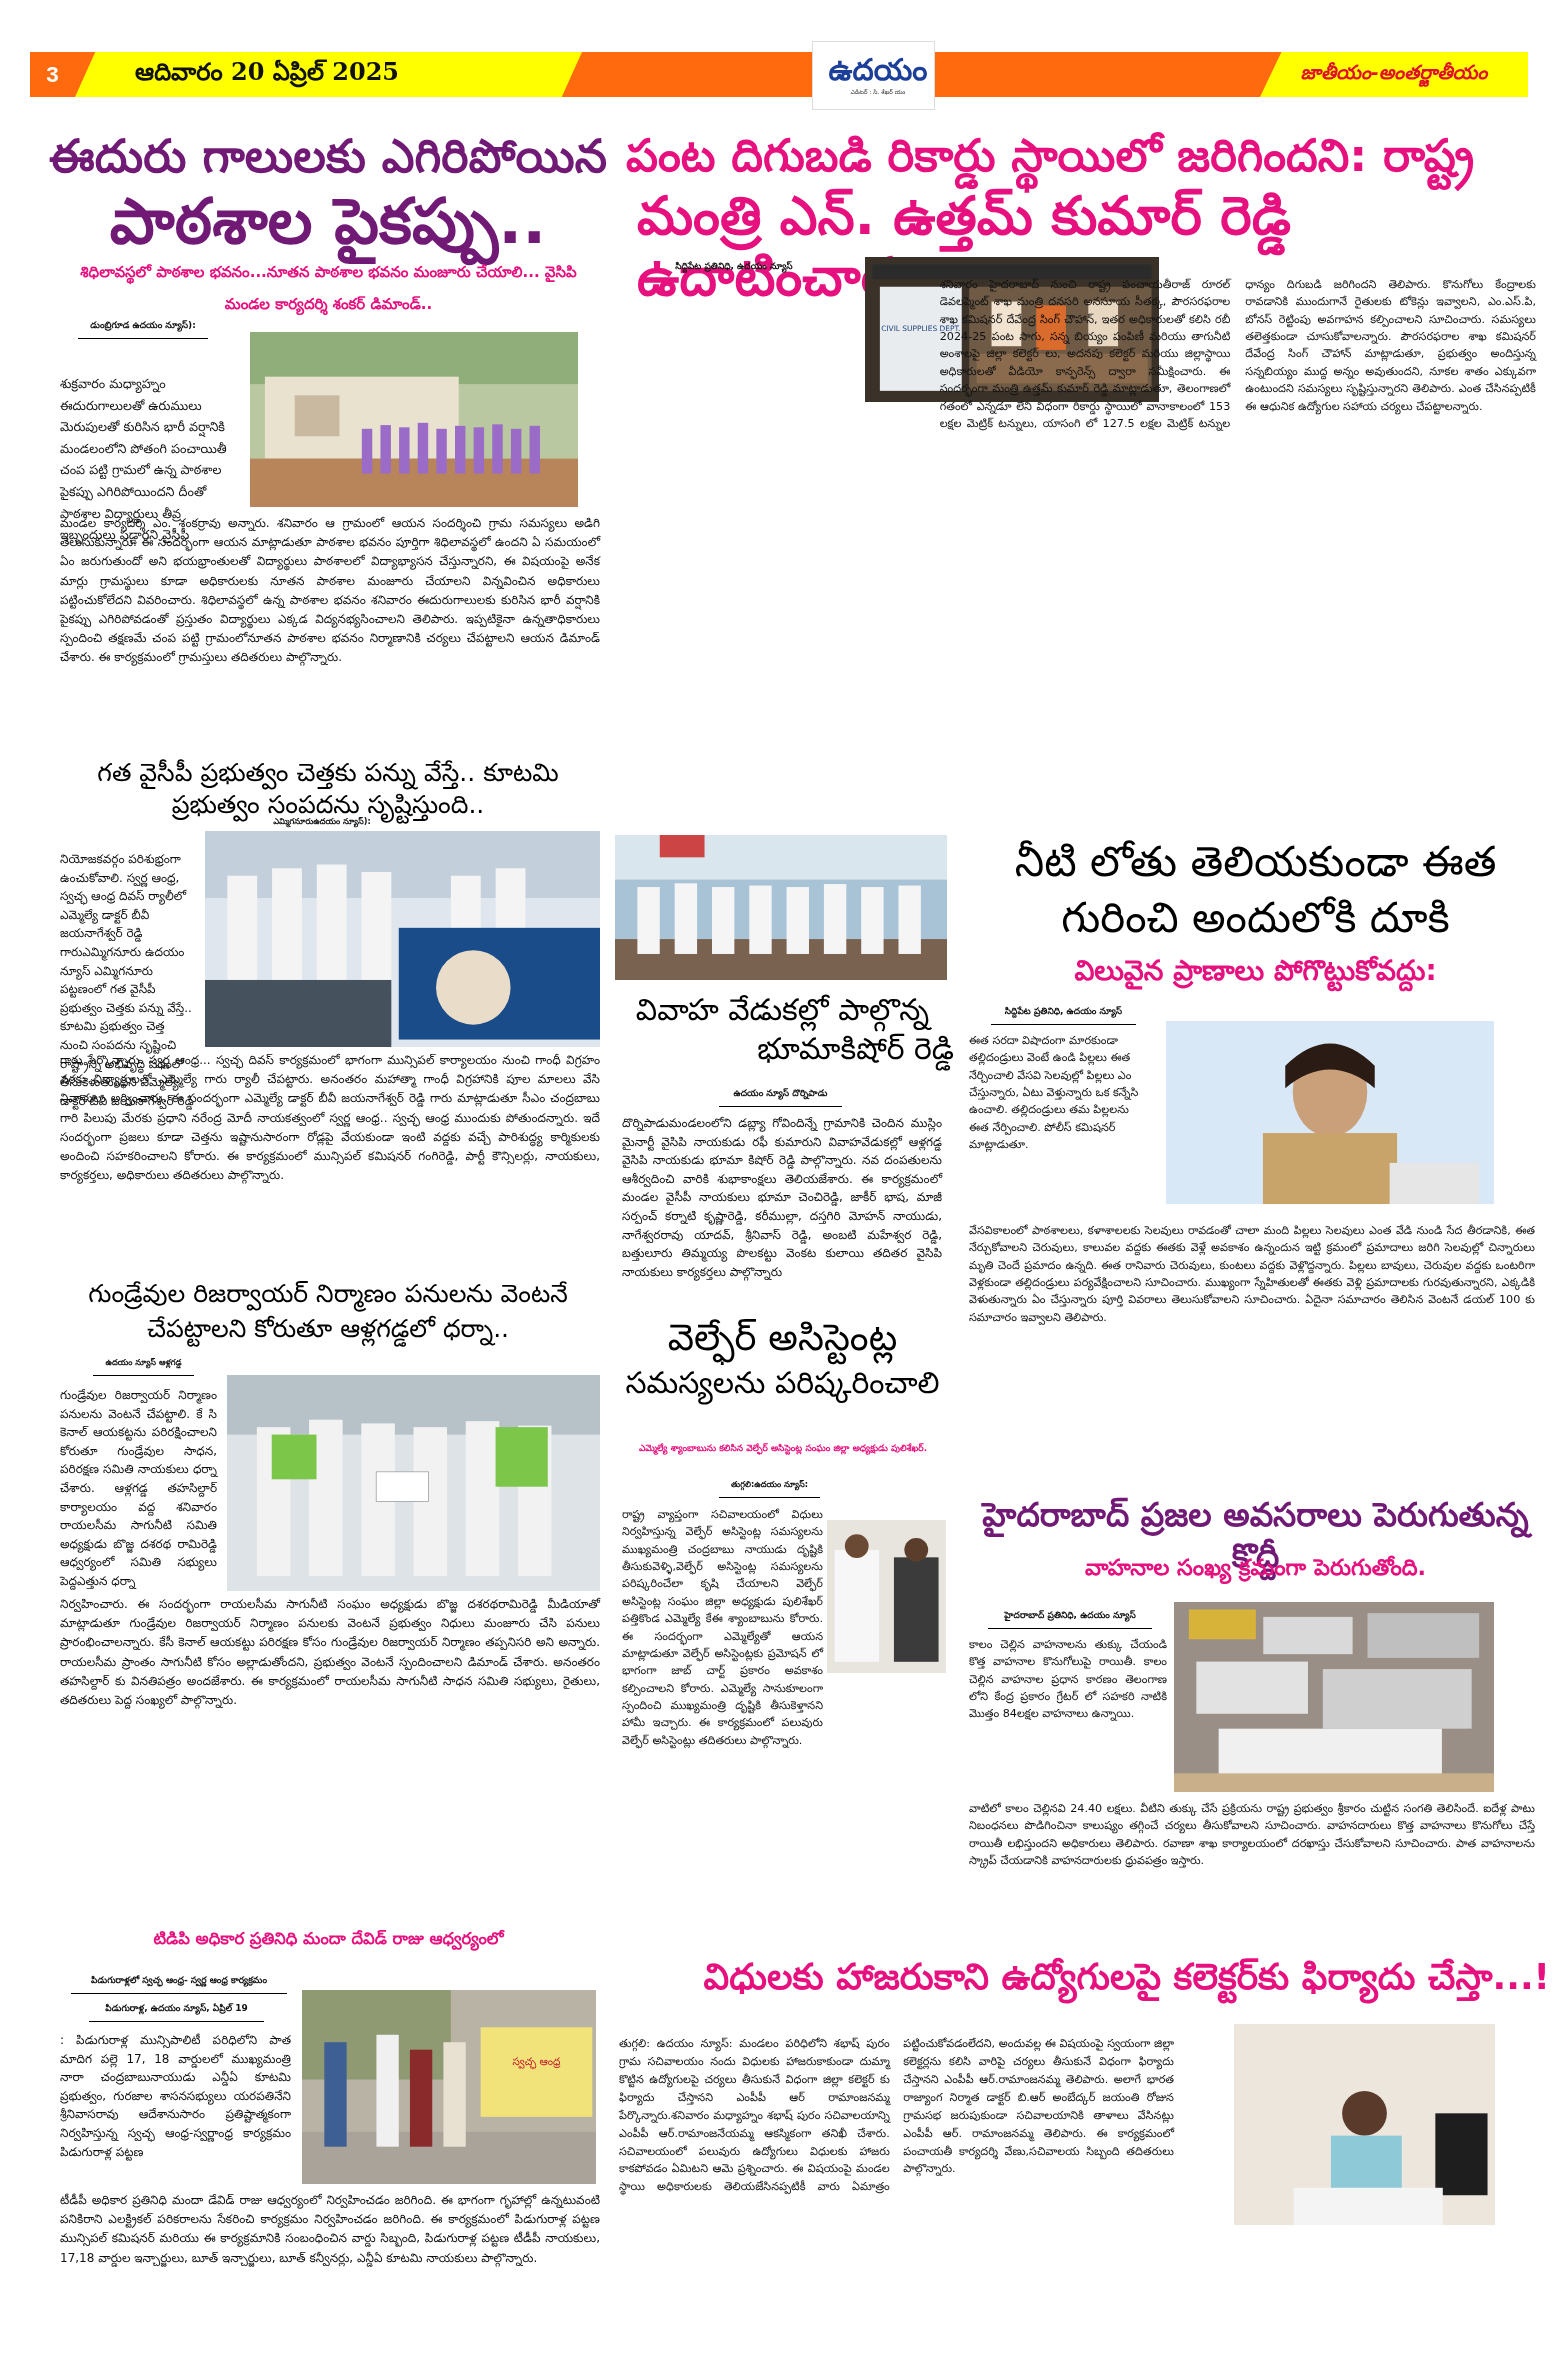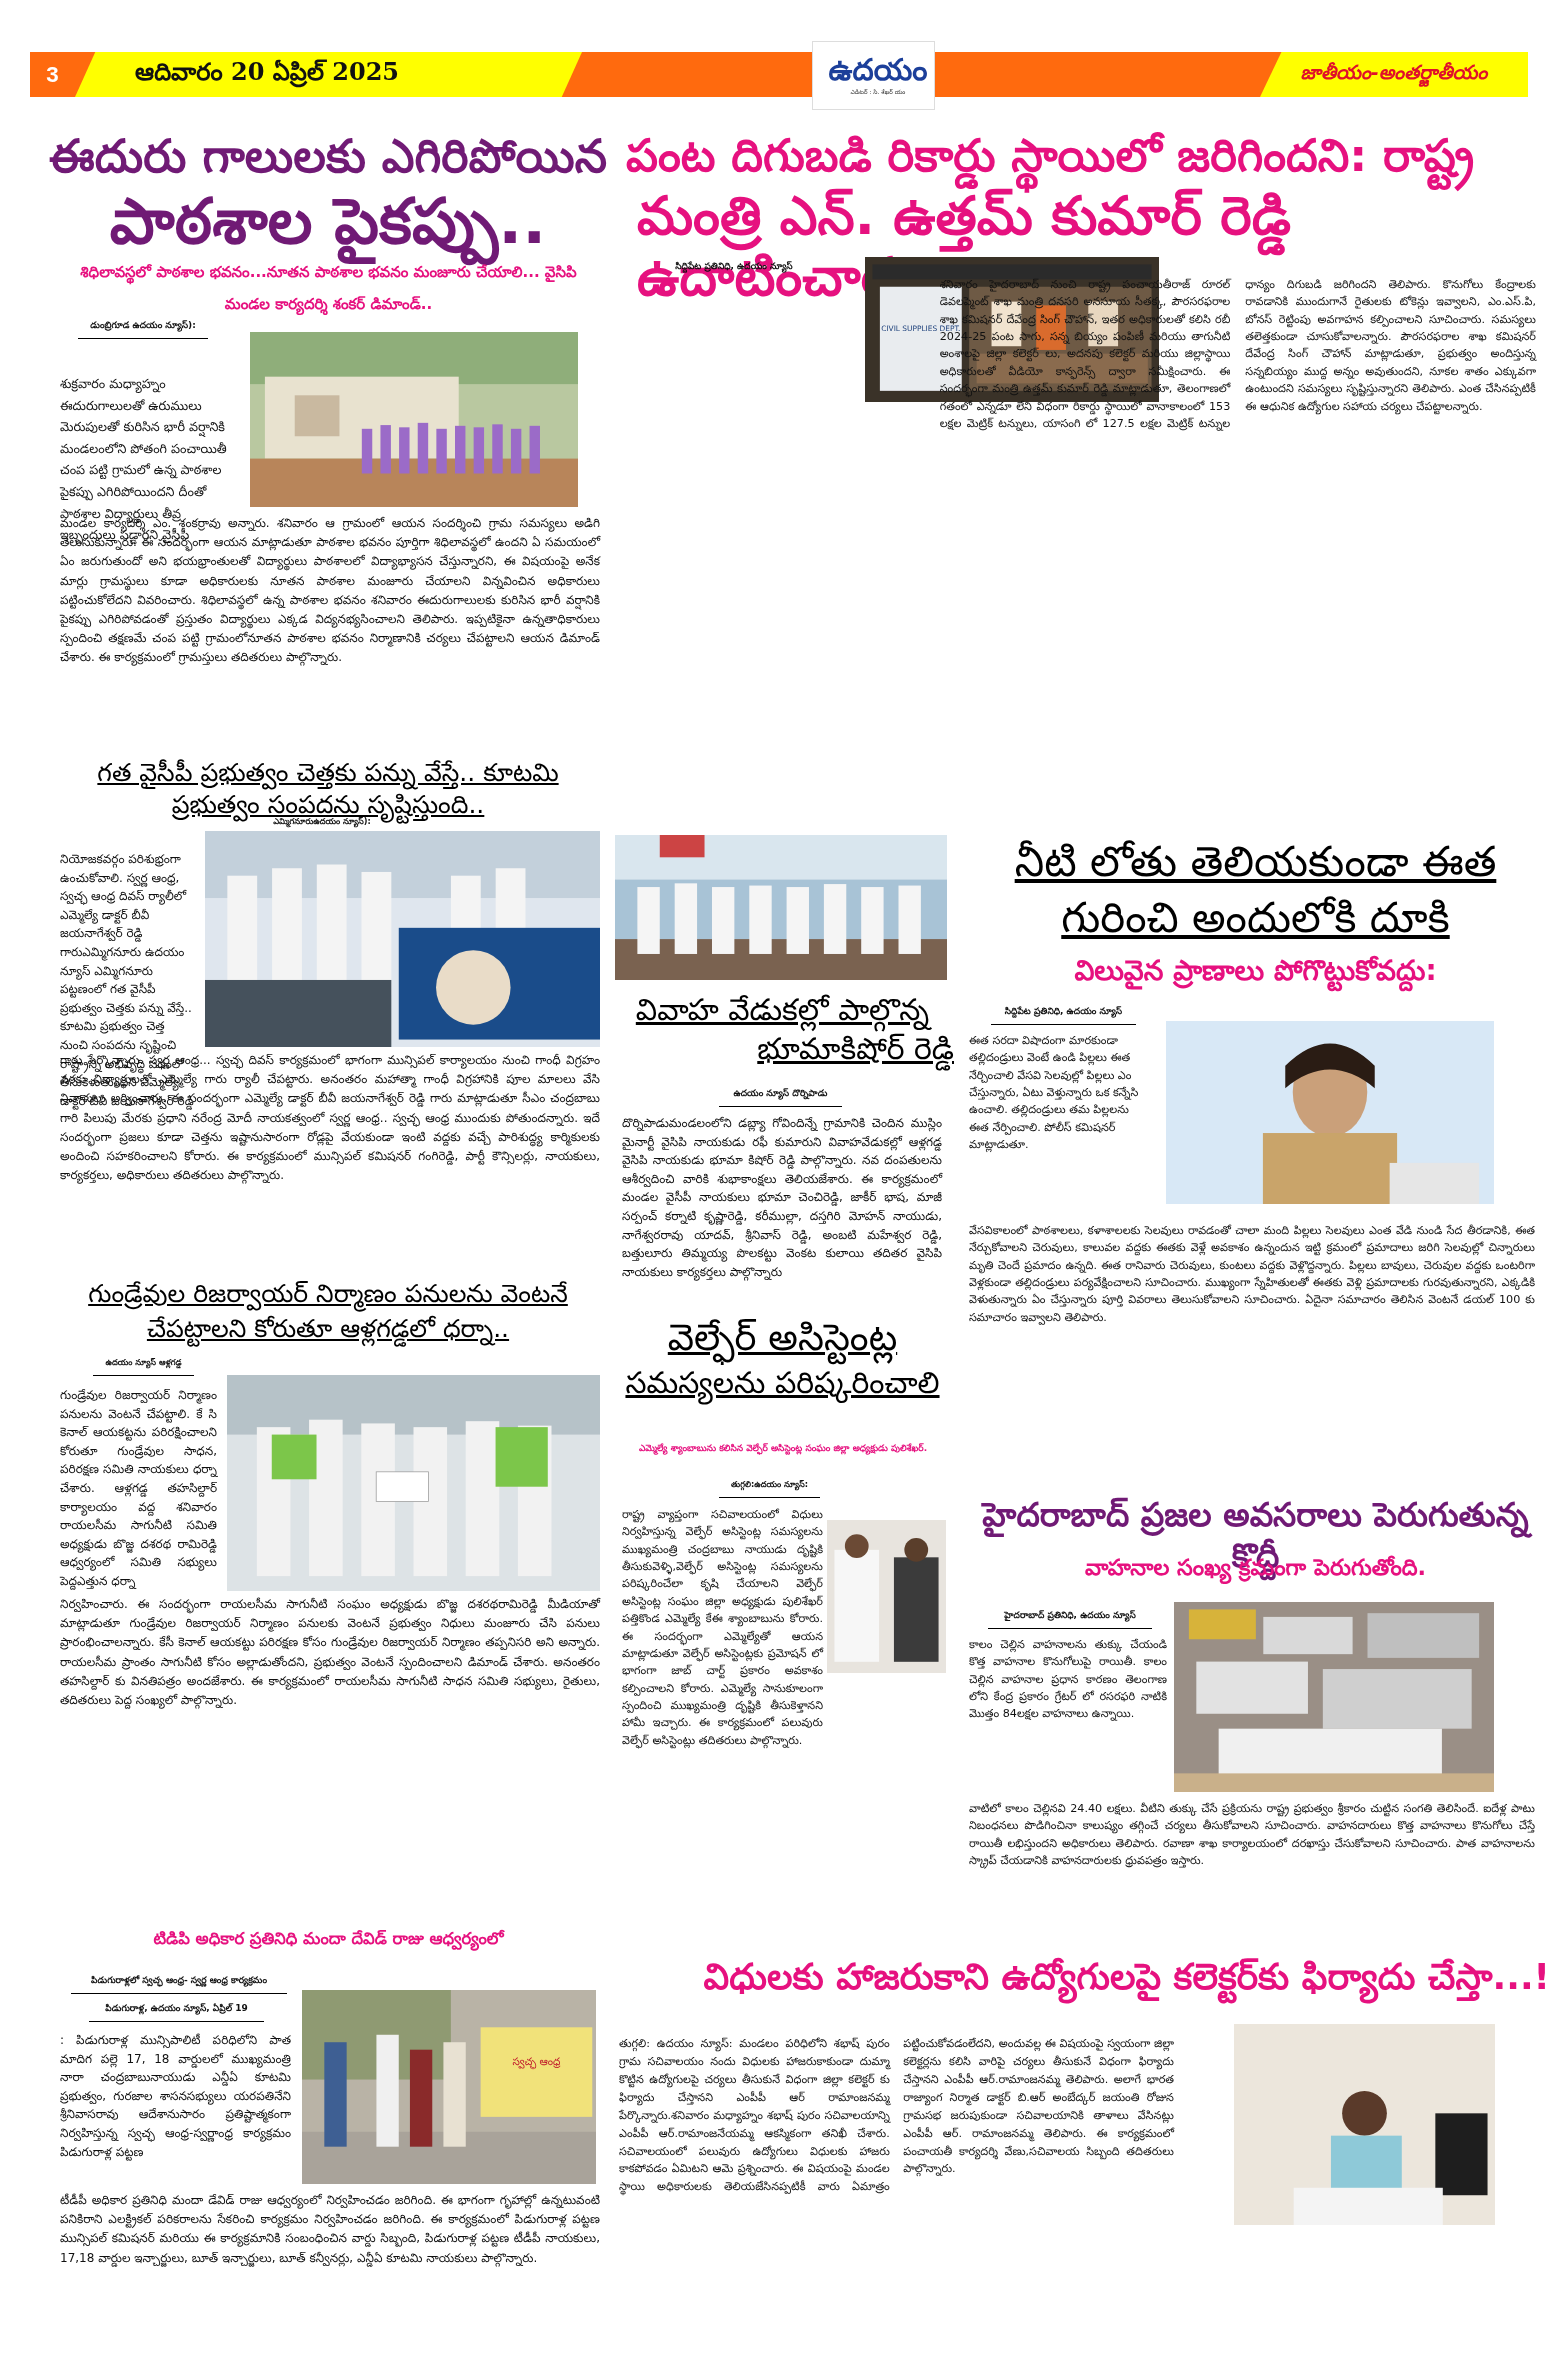--- a/index.html
+++ b/index.html
@@ -8,21 +8,21 @@
   
   .band{position:absolute;top:52px;left:30px;width:1498px;height:45px;background:#ff6a0e;}
   .pg-no{position:absolute;top:52px;left:30px;width:45px;height:45px;color:#fff;font:bold 22.4px "Liberation Sans",sans-serif;display:flex;align-items:center;justify-content:center;}
   .date-strip{position:absolute;top:52px;left:75px;width:507px;height:45px;background:#ffff00;clip-path:polygon(4% 0,100% 0,96% 100%,0 100%);display:flex;align-items:center;padding-left:60px;box-sizing:border-box;font:bold 24px "DejaVu Serif",serif;color:#111;}
   .logo{position:absolute;top:41px;left:812px;width:112px;height:67px;background:#fff;border:0.7px solid #ddd;display:flex;flex-direction:column;align-items:center;justify-content:center;padding-left:9px;}
   .logo .lg{font:bold 30px "DejaVu Sans",sans-serif;color:#1c3f9a;line-height:1;}
   .logo .sub{font-size:6px;color:#333;margin-top:3px;}
   .section-strip{position:absolute;top:52px;left:1260px;width:268px;height:45px;background:#ffff00;clip-path:polygon(8% 0,100% 0,100% 100%,0 100%);display:flex;align-items:center;justify-content:center;font:italic bold 19.4px "DejaVu Sans",sans-serif;color:#e0102a;}
   
   .hl-black{font-family:"DejaVu Sans",sans-serif;font-weight:bold;color:#701a75;text-align:center;line-height:1.15;}
-  .hl-thin{font-family:"DejaVu Sans",sans-serif;font-weight:normal;color:#000;text-align:center;line-height:1.25;text-decoration:underline;}
+  .hl-thin{font-family:"DejaVu Sans",sans-serif;font-weight:normal;color:#000;text-align:center;line-height:1.25;}
   .hl-pink{font-family:"DejaVu Sans",sans-serif;font-weight:bold;color:#e6117f;text-align:center;line-height:1.3;}
   .byline{font-family:"DejaVu Sans",sans-serif;font-weight:bold;font-size:10.4px;text-align:center;padding-bottom:6px;border-bottom:1.5px solid #000;}
   .body{font-family:"DejaVu Sans",sans-serif;font-size:12.7px;line-height:1.55;text-align:justify;color:#111;}
   .body p{margin:0;}
   .photo{position:absolute;overflow:hidden;}
   .photo svg{width:100%;height:100%;display:block;}
 </style>
 </head>
 <body>
 
@@ -181,21 +181,21 @@
     <path d="M160 60 Q220 0 280 60 L280 90 Q220 40 160 90 Z" fill="#2a1c14"></path>
     <rect x="130" y="150" width="180" height="95" fill="#c9a46a"></rect>
     <rect x="300" y="190" width="120" height="55" fill="#e6e6e6"></rect>
   </svg>
 </div>
 <div class="abs body" style="left:969px;top:1222px;width:566px;font-size:11.2px;line-height:1.55;">వేసవికాలంలో పాఠశాలలు, కళాశాలలకు సెలవులు రావడంతో చాలా మంది పిల్లలు సెలవులు ఎంత వేడి నుండి సేద తీరడానికి, ఈత నేర్చుకోవాలని చెరువులు, కాలువల వద్దకు ఈతకు వెళ్లే అవకాశం ఉన్నందున ఇట్టి క్రమంలో ప్రమాదాలు జరిగి సెలవుల్లో చిన్నారులు మృతి చెందే ప్రమాదం ఉన్నది. ఈత రానివారు చెరువులు, కుంటలు వద్దకు వెళ్లొద్దన్నారు. పిల్లలు బావులు, చెరువుల వద్దకు ఒంటరిగా వెళ్లకుండా తల్లిదండ్రులు పర్యవేక్షించాలని సూచించారు. ముఖ్యంగా స్నేహితులతో ఈతకు వెళ్లి ప్రమాదాలకు గురవుతున్నారని, ఎక్కడికి వెళుతున్నారు ఏం చేస్తున్నారు పూర్తి వివరాలు తెలుసుకోవాలని సూచించారు. ఏదైనా సమాచారం తెలిసిన వెంటనే డయల్ 100 కు సమాచారం ఇవ్వాలని తెలిపారు.</div>
 
 <div class="abs hl-black" style="left:961px;top:1494px;width:589px;font-size:33px;line-height:1.25;">హైదరాబాద్  ప్రజల అవసరాలు పెరుగుతున్న కొద్దీ</div>
 <div class="abs hl-pink" style="left:961px;top:1554px;width:589px;font-size:22.4px;line-height:1.2;">వాహనాల సంఖ్య క్రమంగా పెరుగుతోంది.</div>
 <div class="abs byline" style="left:988px;top:1610px;width:164px;font-size:9px;border-bottom-width:0.7px;">హైదరాబాద్ ప్రతినిధి, ఉదయం న్యూస్</div>
-<div class="abs body" style="left:969px;top:1636px;width:198px;font-size:11.2px;line-height:1.55;">కాలం చెల్లిన వాహనాలను తుక్కు చేయండి కొత్త వాహనాల కొనుగోలుపై రాయితీ. కాలం చెల్లిన వాహనాల ప్రధాన కారణం తెలంగాణ లోని కేంద్ర ప్రకారం గ్రేటర్ లో రసరఫరి నాటికి మొత్తం 84లక్షల వాహనాలు ఉన్నాయి.</div>
+<div class="abs body" style="left:969px;top:1636px;width:198px;font-size:11.2px;line-height:1.55;">కాలం చెల్లిన వాహనాలను తుక్కు చేయండి కొత్త వాహనాల కొనుగోలుపై రాయితీ. కాలం చెల్లిన వాహనాల ప్రధాన కారణం తెలంగాణ లోని కేంద్ర ప్రకారం గ్రేటర్ లో సహకరి నాటికి మొత్తం 84లక్షల వాహనాలు ఉన్నాయి.</div>
 <div class="photo" style="left:1174px;top:1602px;width:320px;height:190px;">
   <svg viewBox="0 0 430 255" preserveAspectRatio="none">
     <rect width="430" height="255" fill="#9a8f86"></rect>
     <rect x="20" y="10" width="90" height="40" fill="#d7b33a"></rect>
     <rect x="120" y="20" width="120" height="50" fill="#d9d9d9"></rect>
     <rect x="260" y="15" width="150" height="60" fill="#bfbfbf"></rect>
     <rect x="30" y="80" width="150" height="70" fill="#e2e2e2"></rect>
     <rect x="200" y="90" width="200" height="80" fill="#cfcfcf"></rect>
     <rect x="60" y="170" width="300" height="85" fill="#f0f0f0"></rect>
     <rect x="0" y="230" width="430" height="25" fill="#c9b08a"></rect>

